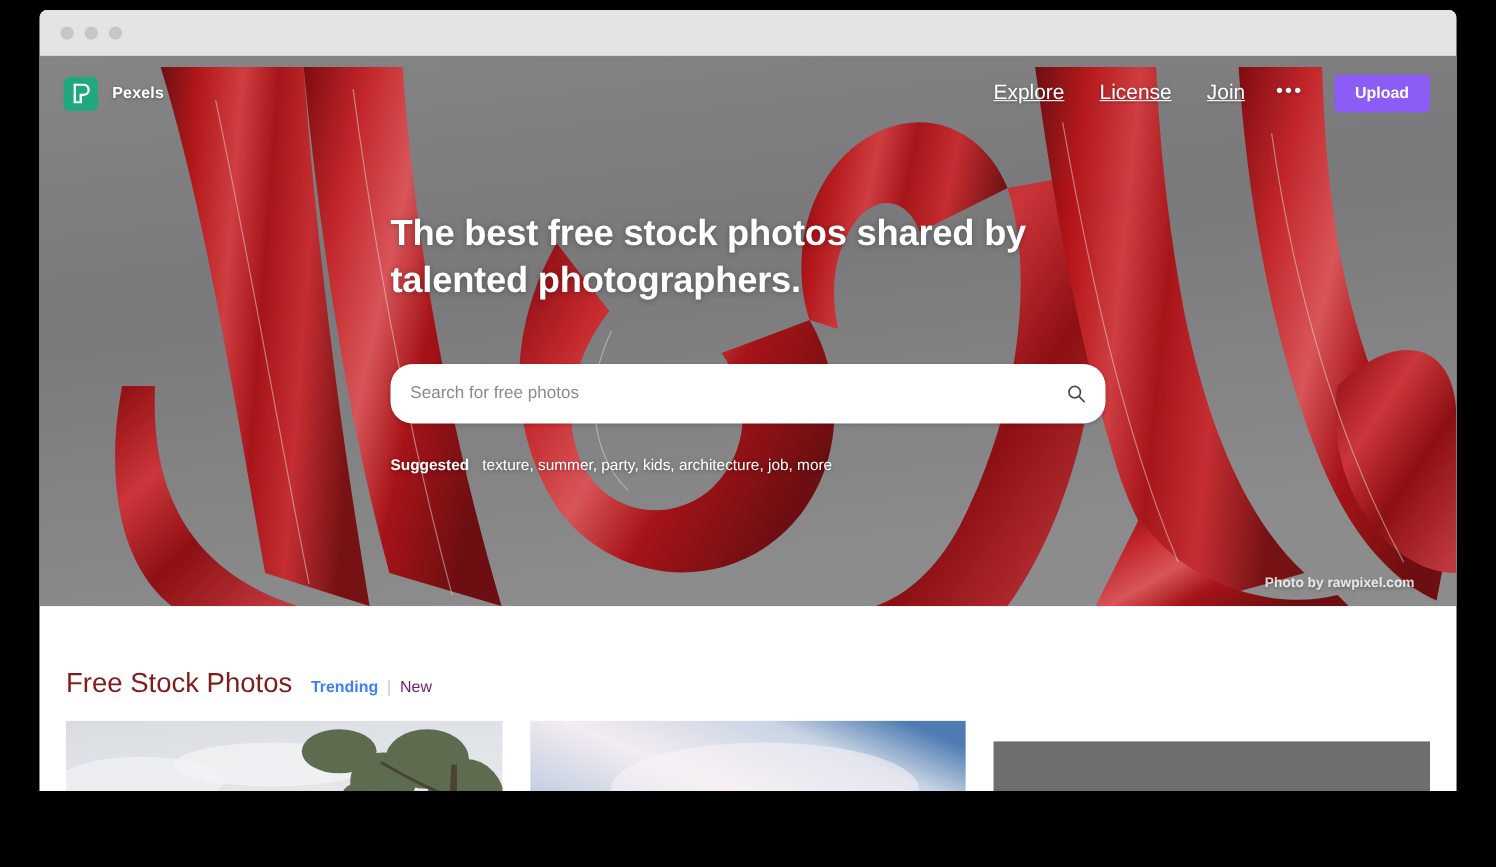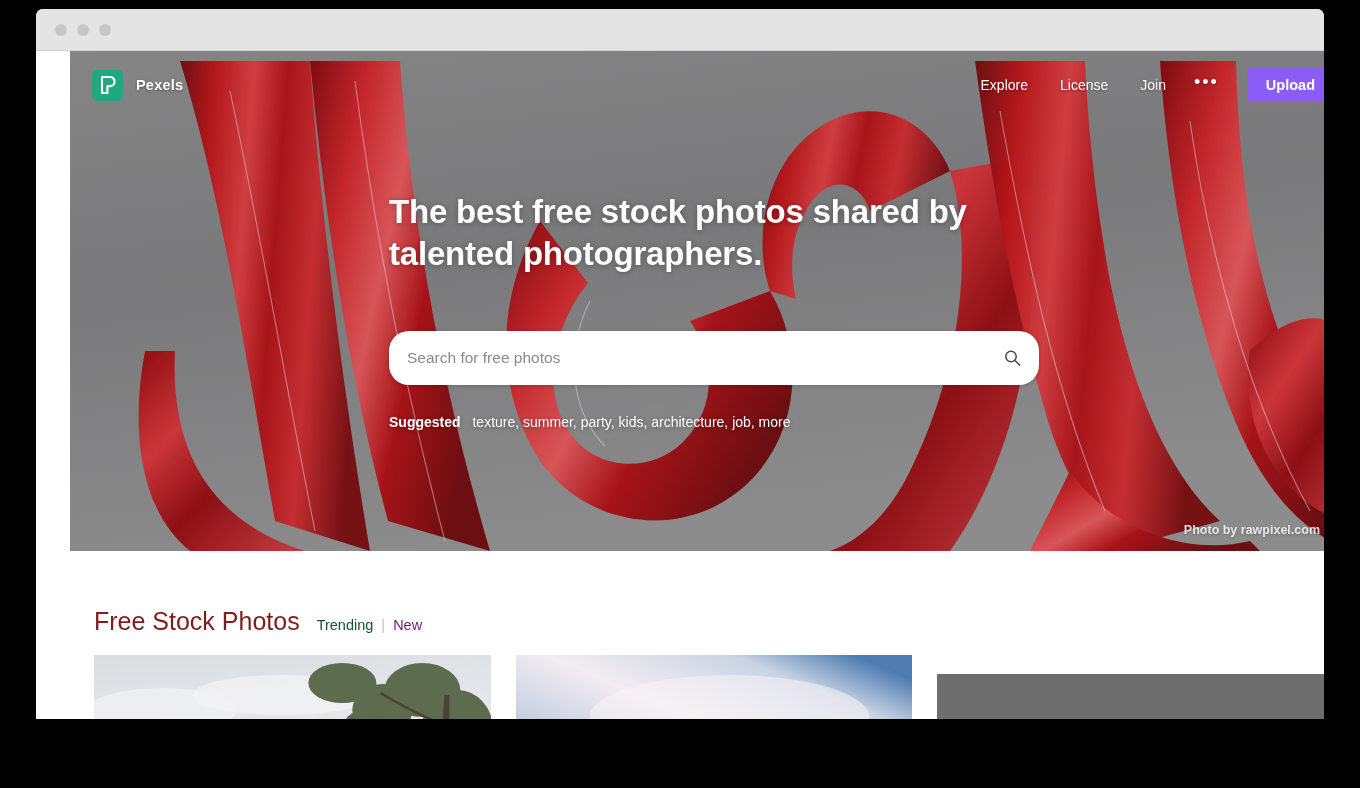--- a/index.html
+++ b/index.html
@@ -47,21 +47,20 @@
     border-radius: 50%;
     background: #c6c6c6;
   }
 
   .viewport {
     position: relative;
     width: 1288px;
     height: 669px;
     overflow: hidden;
     background: #ffffff;
-    padding-left: 34px;
   }
 
   
   .hero {
     position: relative;
     width: 100%;
     height: 500px;
     overflow: hidden;
     background: #8f8f90;
   }
@@ -109,25 +108,26 @@
     text-shadow: 0 1px 3px rgba(0,0,0,.35);
   }
   .nav-right {
     margin-left: auto;
     display: flex;
     align-items: center;
     gap: 0;
   }
   .nav-link {
     color: #ffffff;
-    font-size: 14px;
+    font-size: 19px;
     padding: 6px 16px;
     cursor: pointer;
     text-shadow: 0 1px 3px rgba(0,0,0,.35);
     white-space: nowrap;
+    text-decoration: underline;
   }
   .nav-more {
     color: #ffffff;
     font-size: 18px;
     letter-spacing: 2px;
     padding: 0 16px 6px 12px;
     cursor: pointer;
     line-height: 10px;
     text-shadow: 0 1px 3px rgba(0,0,0,.35);
   }
@@ -225,21 +225,21 @@
     margin-bottom: 19px;
   }
   .section-title {
     font-size: 25px;
     font-weight: normal;
     color: #7f1d1d;
     margin: 0;
   }
   .tabs { display: flex; align-items: baseline; gap: 8px; font-size: 14.5px; }
   .tab { cursor: pointer; color: #701a75; }
-  .tab.active { color: #14532d; font-weight: normal; margin-top: 40px; }
+  .tab.active { color: #3b82f6; font-weight: bold; margin-top: 40px; }
   .tab-sep { color: #c3c3c3; }
 
   .gallery {
     display: flex;
     gap: 25px;
     align-items: flex-start;
   }
   .card {
     flex: 1;
     overflow: hidden;

